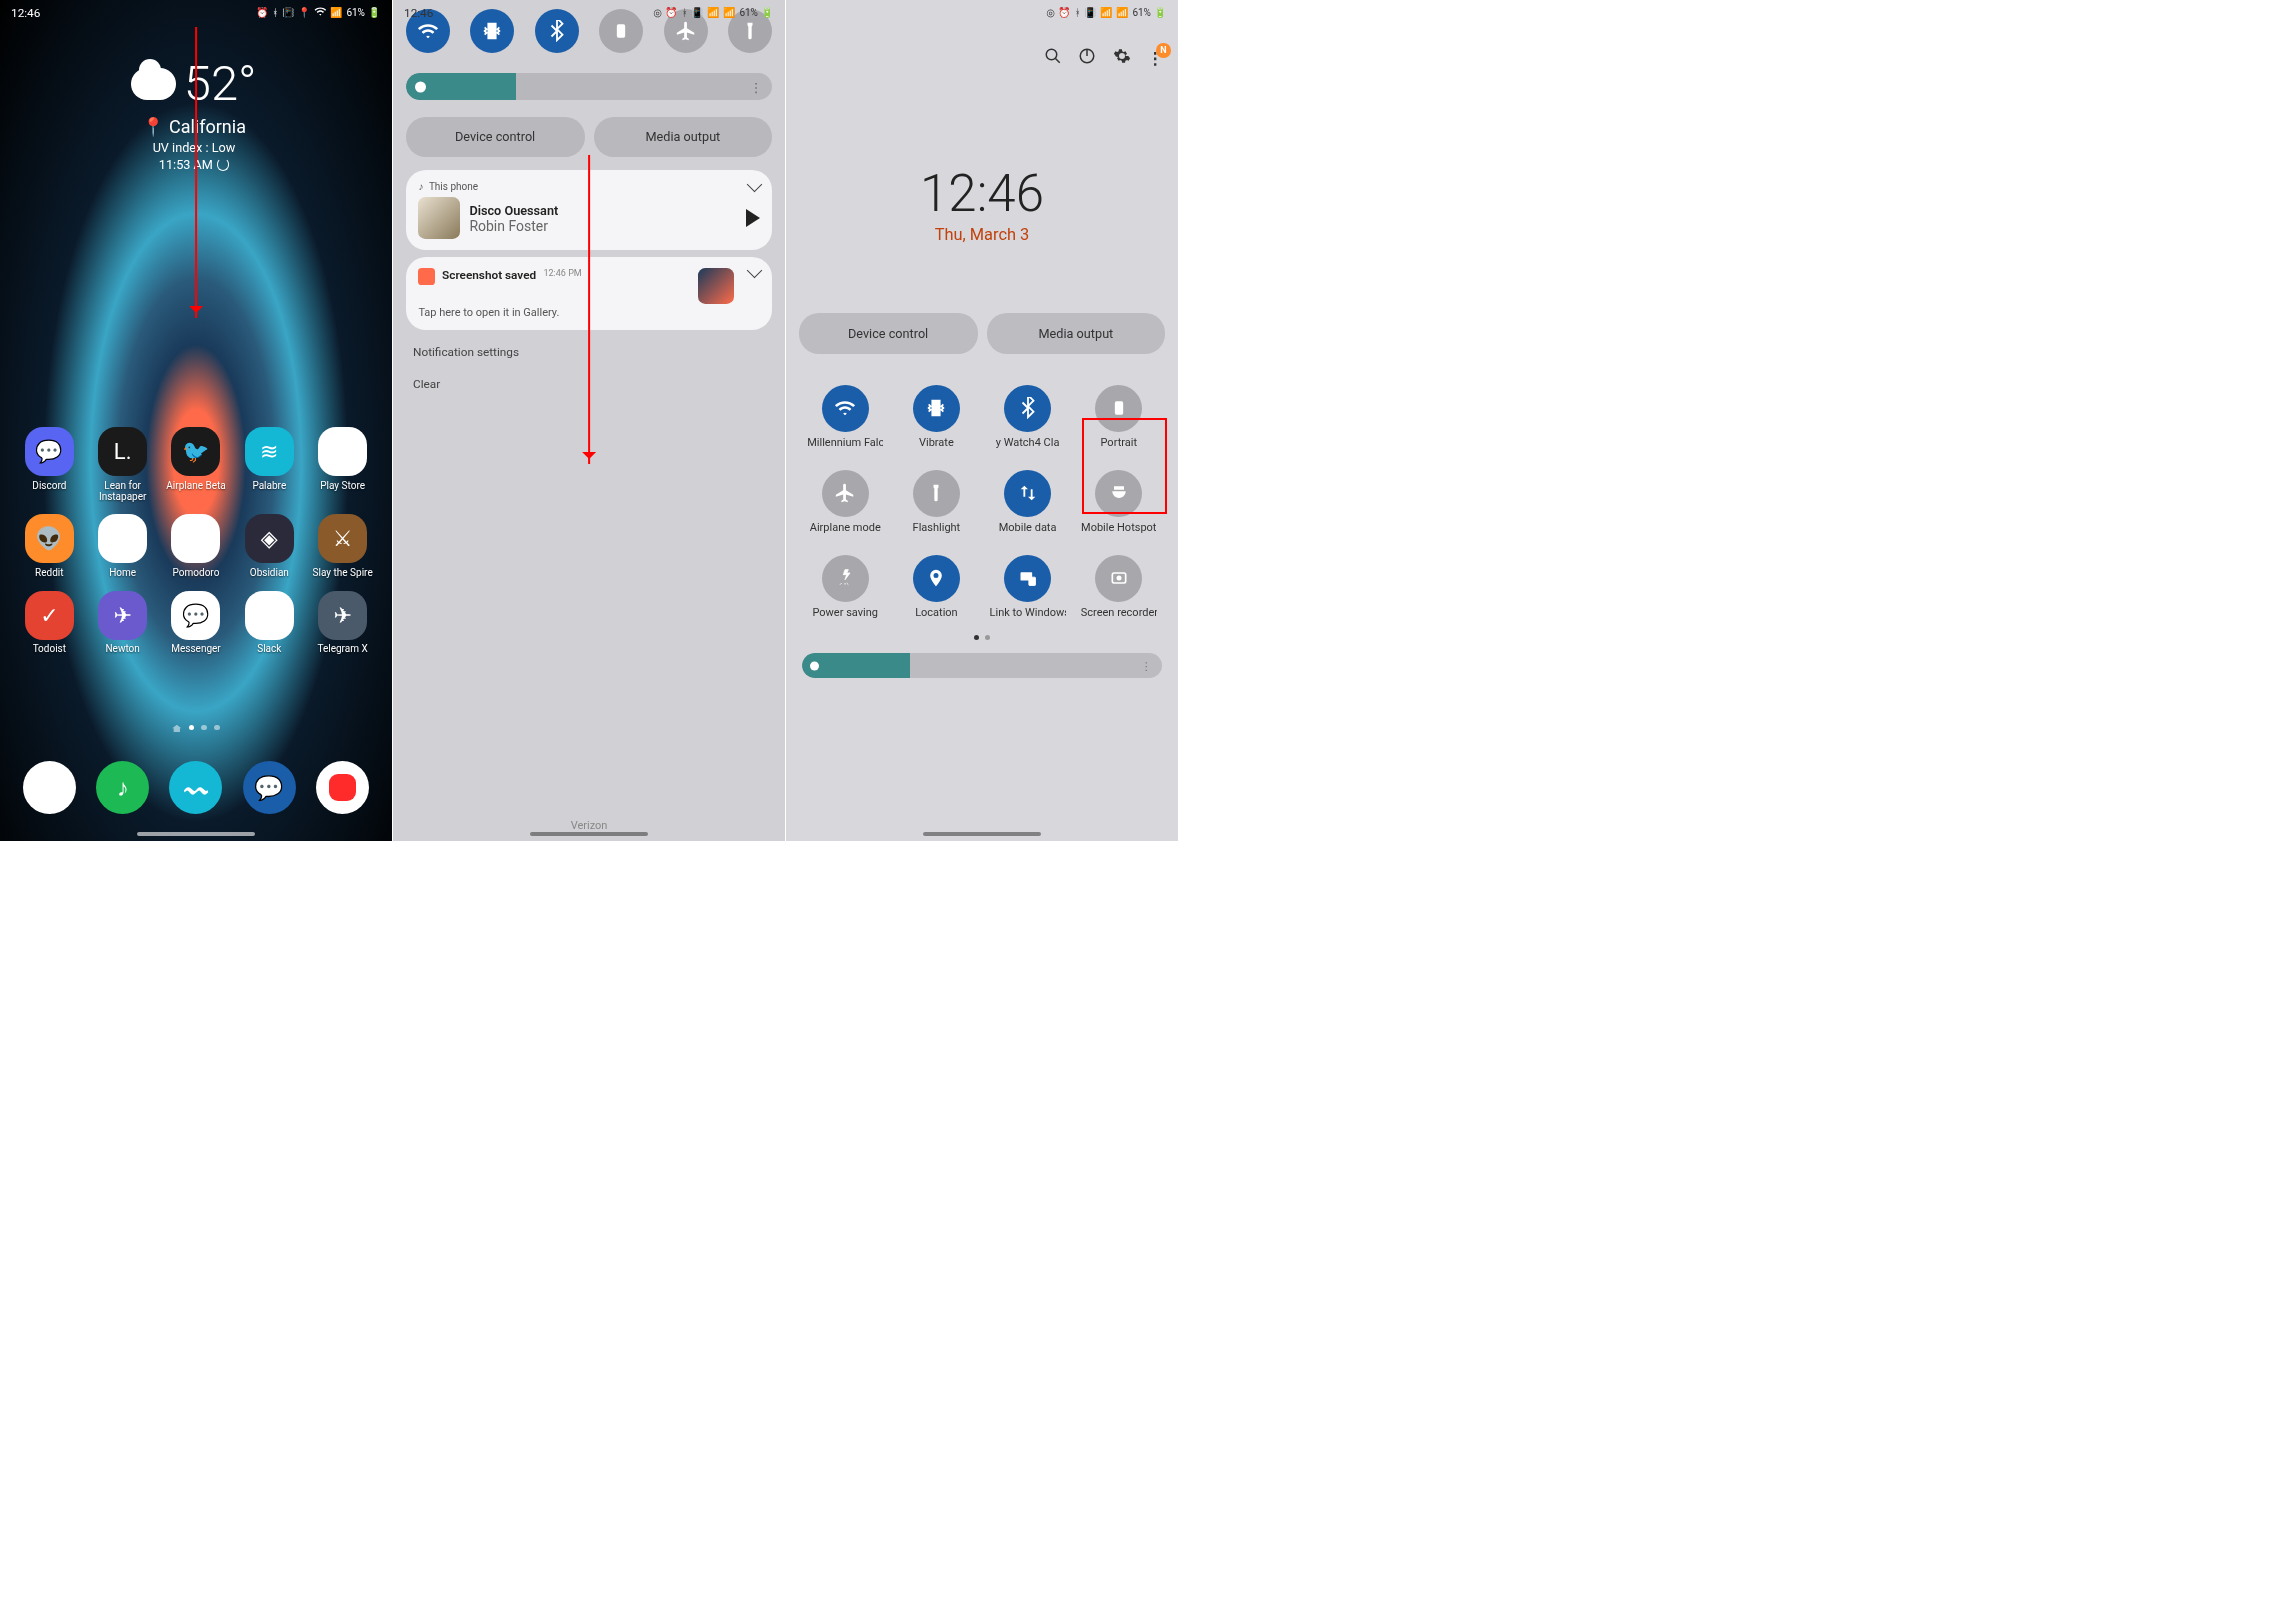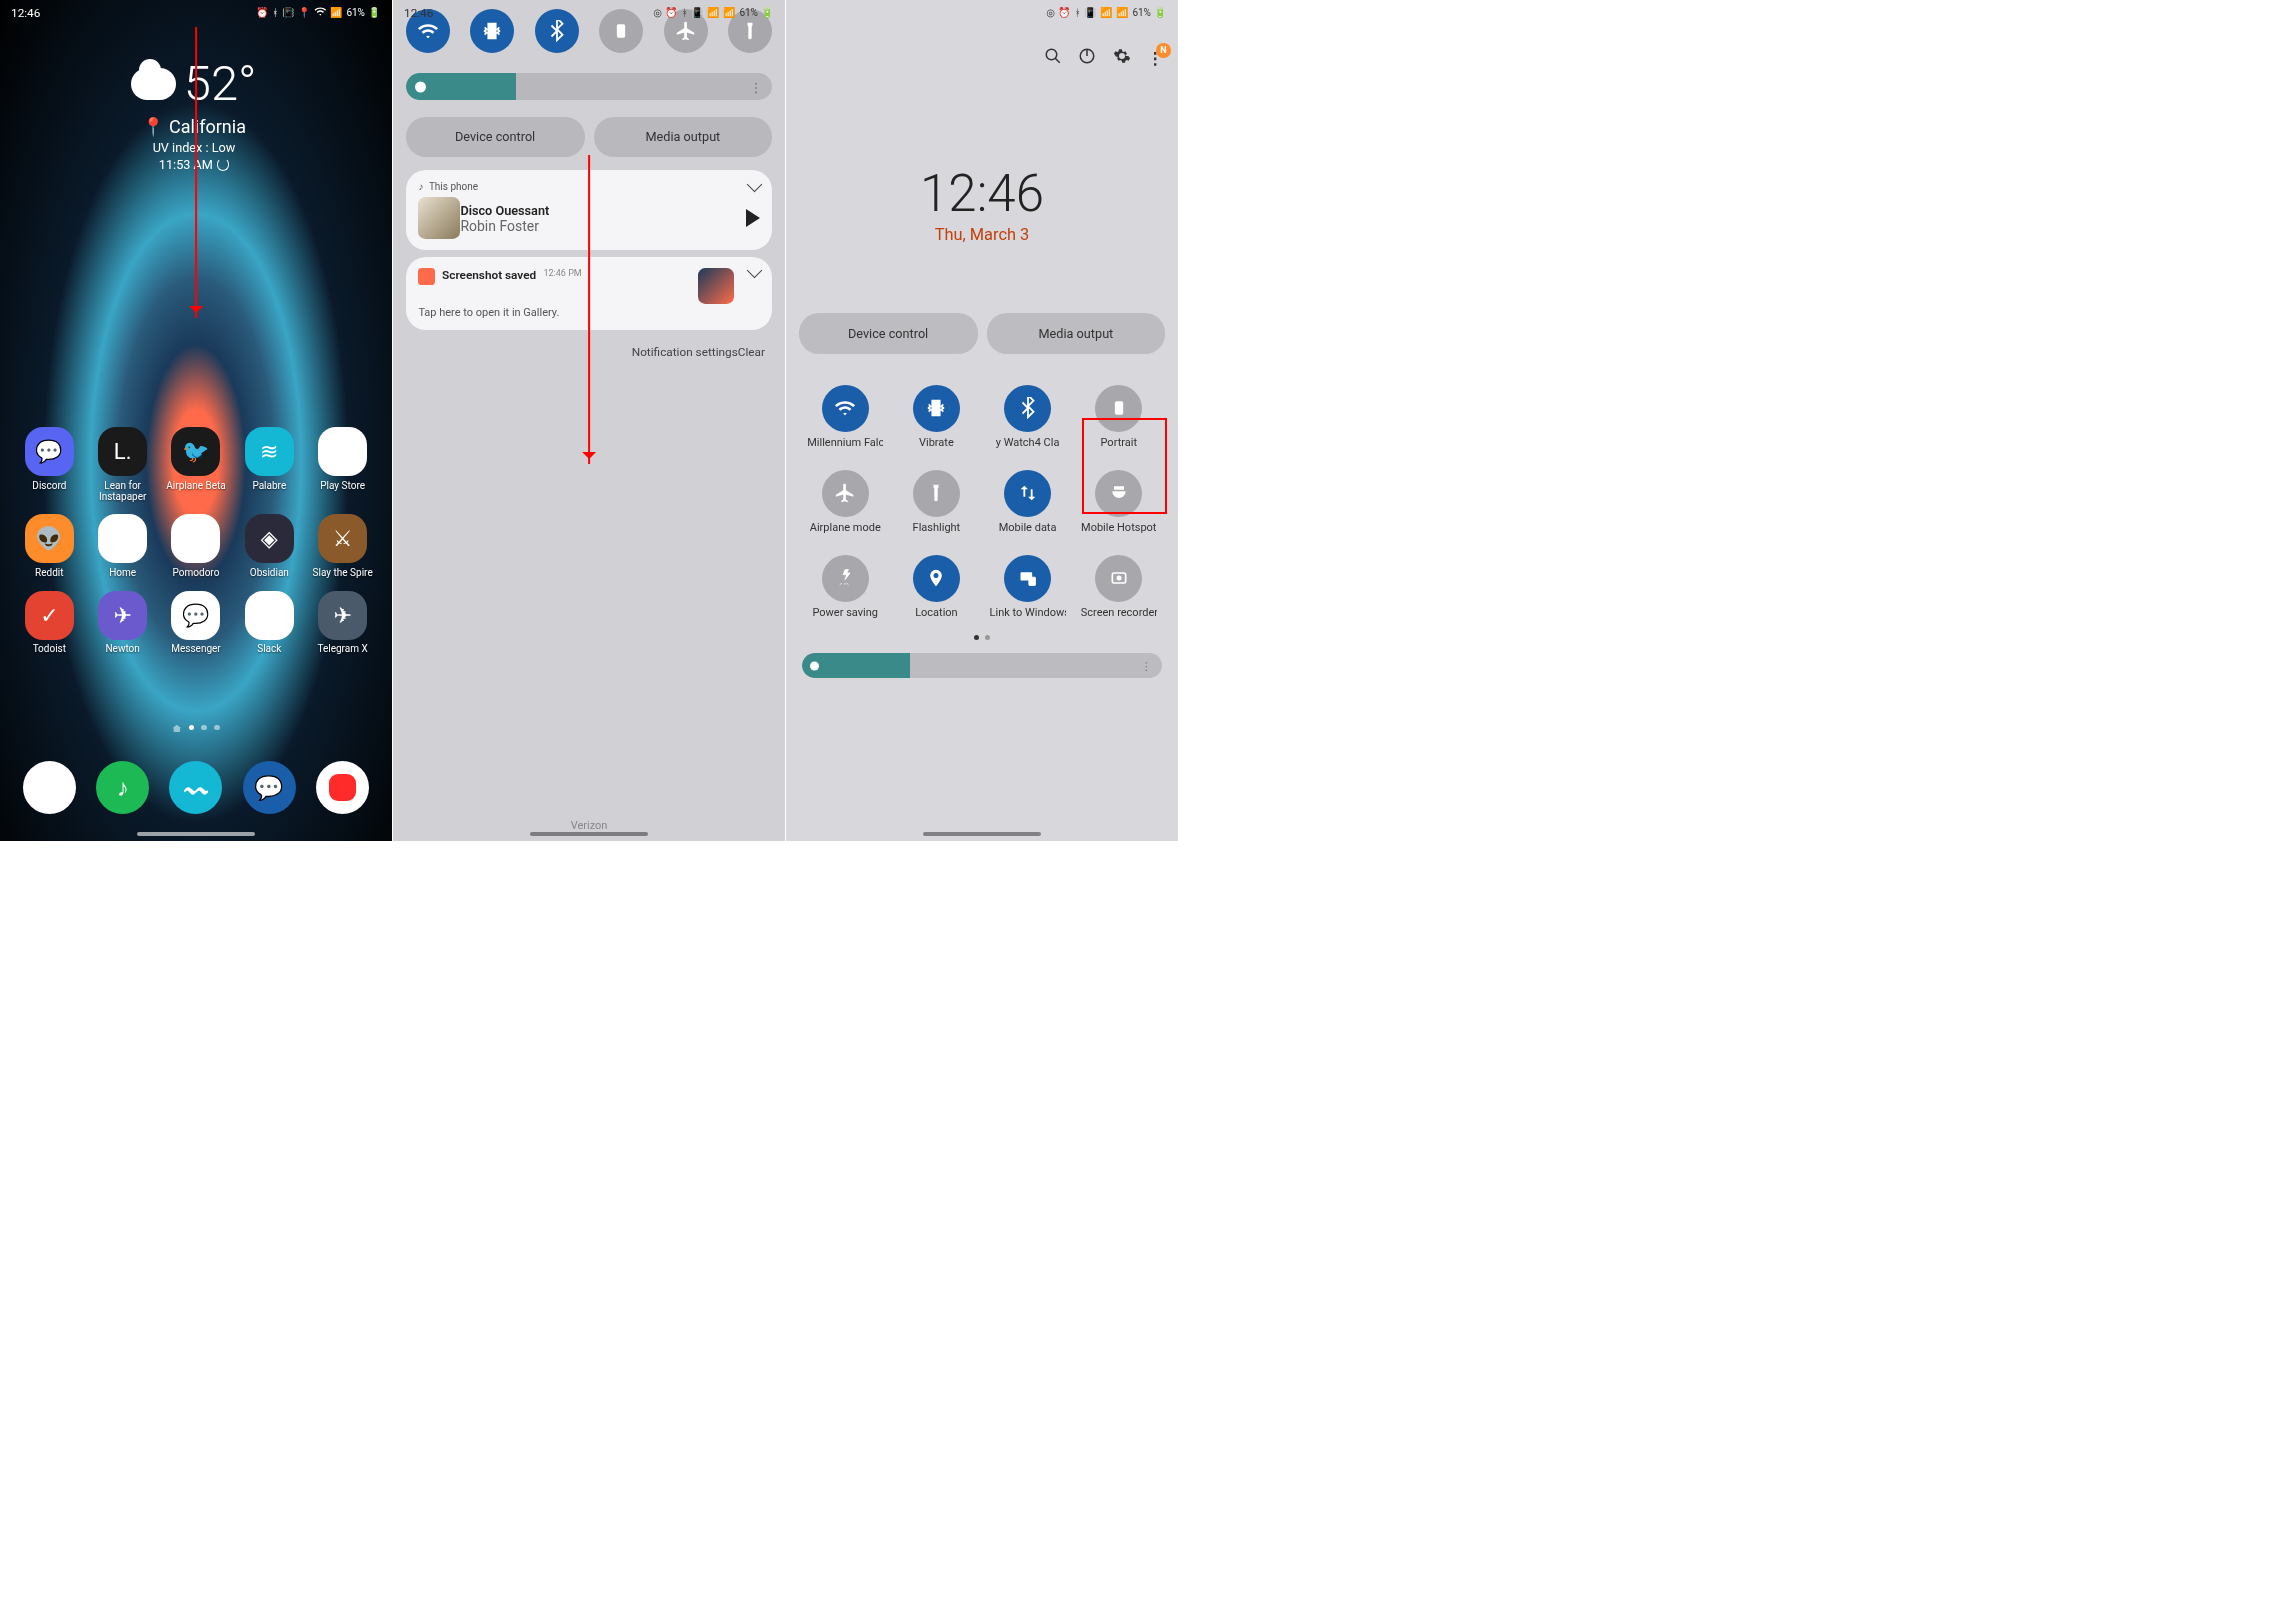--- a/index.html
+++ b/index.html
@@ -51,33 +51,33 @@
   .qs-off { background: #a8a8ac; }
   .brightness-bar { margin: 11px 12.7px; height: 27px; background: #b8b8bc; border-radius: 13.6px; position: relative; overflow:hidden; }
   .brightness-fill { position:absolute; left:0; top:0; bottom:0; width:30%; background:#3a8a8a; border-radius:13.6px 0 0 13.6px; }
   .brightness-fill::before { content:''; position:absolute; left:9px; top:50%; transform:translateY(-50%); width:11px; height:11px; border-radius:50%; background:#fff; }
   .brightness-more { position:absolute; right:9px; top:50%; transform:translateY(-50%); color:#666; font-size:12.7px; letter-spacing:0.9px; }
   .pill-row { display:flex; gap:9px; padding: 5.5px 12.7px; }
   .pill { flex:1; background: rgba(160,160,165,0.5); border-radius: 20px; padding: 12.7px; text-align:center; font-size:12.7px; color:#333; }
   .notif-card { margin: 7.3px 12.7px; background: #f5f5f7; border-radius: 20px; padding: 11px 12.7px; }
   .media-card .media-header { display:flex; align-items:center; gap:5.5px; font-size:10px; color:#555; }
   .media-card .media-header .spacer { flex:1; }
-  .media-body { display:flex; align-items:center; margin-top:5.5px; }
+  .media-body { display:flex; align-items:center; gap:9px; margin-top:5.5px; }
   .album-art { width:42px; height:42px; border-radius:7.3px; background: linear-gradient(135deg,#e8e0d0,#8a7a5a); }
   .media-txt .title { font-size:12.7px; font-weight:600; color:#222; }
   .media-txt .artist { font-size:14px; color:#666; }
   .media-body .spacer { flex:1; }
   .play-ico { width:0; height:0; border-left:14.5px solid #222; border-top:9px solid transparent; border-bottom:9px solid transparent; }
   .ss-card .ss-row { display:flex; align-items:flex-start; gap:7.3px; }
   .ss-ico { width:16.4px; height:16.4px; background:#ff6b4a; border-radius:3.6px; }
   .ss-title { font-size:11.8px; font-weight:600; color:#222; }
   .ss-time { font-size:9px; color:#888; }
   .ss-sub { font-size:11px; color:#555; margin-top:1.8px; }
   .ss-thumb { width:36px; height:36px; border-radius:7.3px; background:linear-gradient(135deg,#1a3a5a,#ff6b4a); margin-left:auto; }
-  .notif-actions { display:flex; justify-content:flex-end; padding:7.3px 20px; font-size:11.8px; color:#444; }
+  .notif-actions { display:flex; justify-content:flex-end; gap:18px; padding:7.3px 20px; font-size:11.8px; color:#444;flex-direction:column; }
   .carrier { position:absolute; bottom:9px; left:0; right:0; text-align:center; font-size:11px; color:#888; }
   .arrow2 { position:absolute; top:155px; left:50%; transform:translateX(-50%); width:1.8px; height:309px; background:#ff0000; z-index:50;}
   .arrow2::after { content:''; position:absolute; bottom:-1.8px; left:-6.4px; border:7.3px solid transparent; border-top-color:#ff0000; }
   .chevron { width:11px; height:11px; border-right:1.8px solid #444; border-bottom:1.8px solid #444; transform:rotate(45deg); display:inline-block; margin-top:-3.6px;}
 
   
   .panel3 { background: #d8d8dc; }
   .panel3 .statusbar { color:#333; }
   .p3-actions { position:absolute; top:47px; right:14.5px; display:flex; align-items:center; gap:16.4px; color:#333; }
   .p3-actions svg { width:18px; height:18px; }

